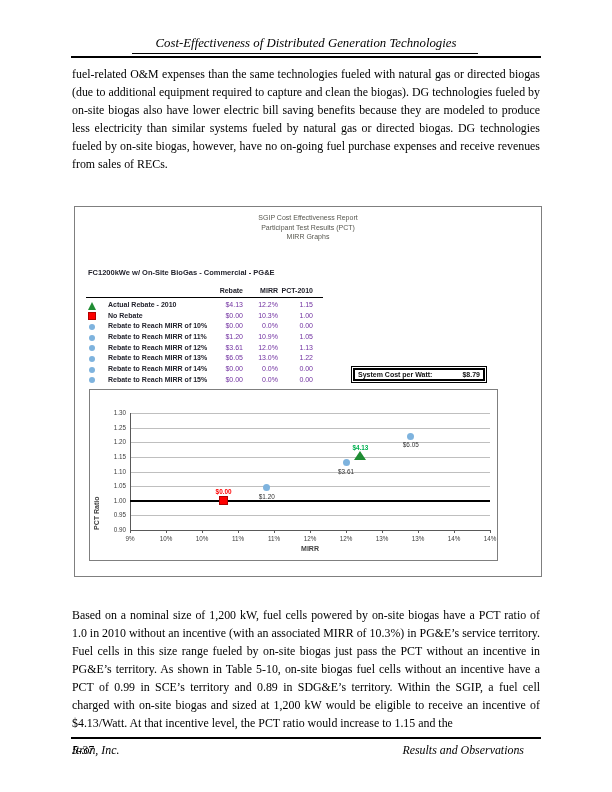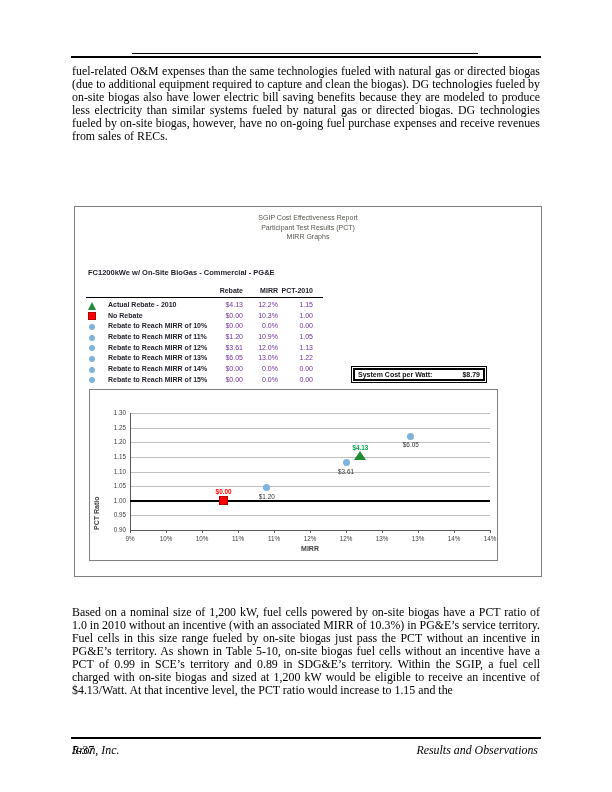--- a/index.html
+++ b/index.html
@@ -2,21 +2,21 @@
 <html><head>
 <meta charset="utf-8">
 <style>
   html,body{margin:0;padding:0;background:#ffffff;}
   .page{position:relative;width:612px;height:792px;background:#fff;font-family:"Liberation Serif",serif;color:#000;overflow:hidden;}
 
   .running-header{position:absolute;top:36px;left:0;width:612px;text-align:center;font-style:italic;font-size:12.8px;}
   .header-underline{position:absolute;top:53px;left:132px;width:346px;height:1px;background:#000;}
   .header-rule{position:absolute;top:56px;left:71px;width:470px;height:2px;background:#000;}
 
-  .para{position:absolute;left:72px;width:468px;font-size:11.9px;line-height:13px;text-align:justify;}
+  .para{position:absolute;left:72px;width:468px;font-size:11.9px;line-height:18px;text-align:justify;}
   .para-top{top:65px;}
   .para-bottom{top:606px;}
 
   .figure-caption{position:absolute;top:185px;left:72px;width:468px;font-family:"Liberation Sans",sans-serif;font-weight:bold;font-size:12.2px;}
 
   .figure-box{position:absolute;top:206px;left:74px;width:466px;height:369px;border:1px solid #7f7f7f;background:#fff;font-family:"Liberation Sans",sans-serif;}
   .report-header{position:absolute;top:6px;left:0;right:0;text-align:center;font-size:7px;line-height:9.6px;color:#57574f;}
   .fig-subtitle{position:absolute;top:61px;left:13px;font-size:7.5px;font-weight:bold;color:#24242e;white-space:nowrap;}
 
   .legend-head-label{position:absolute;top:80px;font-size:7px;font-weight:bold;color:#24242e;text-align:right;}
@@ -44,27 +44,28 @@
   .ytick,.xtick{position:absolute;font-size:6.3px;color:#404040;}
   .axis-title{position:absolute;font-size:7px;font-weight:bold;color:#3f3f3f;}
   .ylabel{left:3px;top:23px;height:117px;display:flex;align-items:center;writing-mode:vertical-rl;transform:rotate(180deg);}
   .xlabel{left:40px;top:155px;width:360px;text-align:center;}
   .ptlabel{position:absolute;width:40px;text-align:center;font-size:6.4px;}
 
   .footer-rule{position:absolute;top:737px;left:71px;width:470px;height:2px;background:#000;}
   .footer{position:absolute;top:743px;left:72px;width:468px;font-size:11.9px;font-style:italic;}
   .footer .f-left{position:absolute;left:0;font-style:italic;}
   .footer .f-center{position:absolute;left:0;width:468px;text-align:left;}
-  .footer .f-right{position:absolute;right:2px;}
+  .footer .f-right{position:absolute;right:16px;}
 </style>
 </head>
 <body>
 
 <div class="page">
 
+  <div class="running-header">Cost-Effectiveness of Distributed Generation Technologies</div>
   <div class="header-underline"></div>
   <div class="header-rule"></div>
 
   <div class="para para-top">fuel-related O&amp;M expenses than the same technologies fueled with natural gas or directed biogas (due to additional equipment required to capture and clean the biogas).  DG technologies fueled by on-site biogas also have lower electric bill saving benefits because they are modeled to produce less electricity than similar systems fueled by natural gas or directed biogas.  DG technologies fueled by on-site biogas, however, have no on-going fuel purchase expenses and receive revenues from sales of RECs.</div>
 
 
   <div class="figure-box">
     <div class="report-header">
       <div>SGIP Cost Effectiveness Report</div>
       <div>Participant Test Results (PCT)</div>

